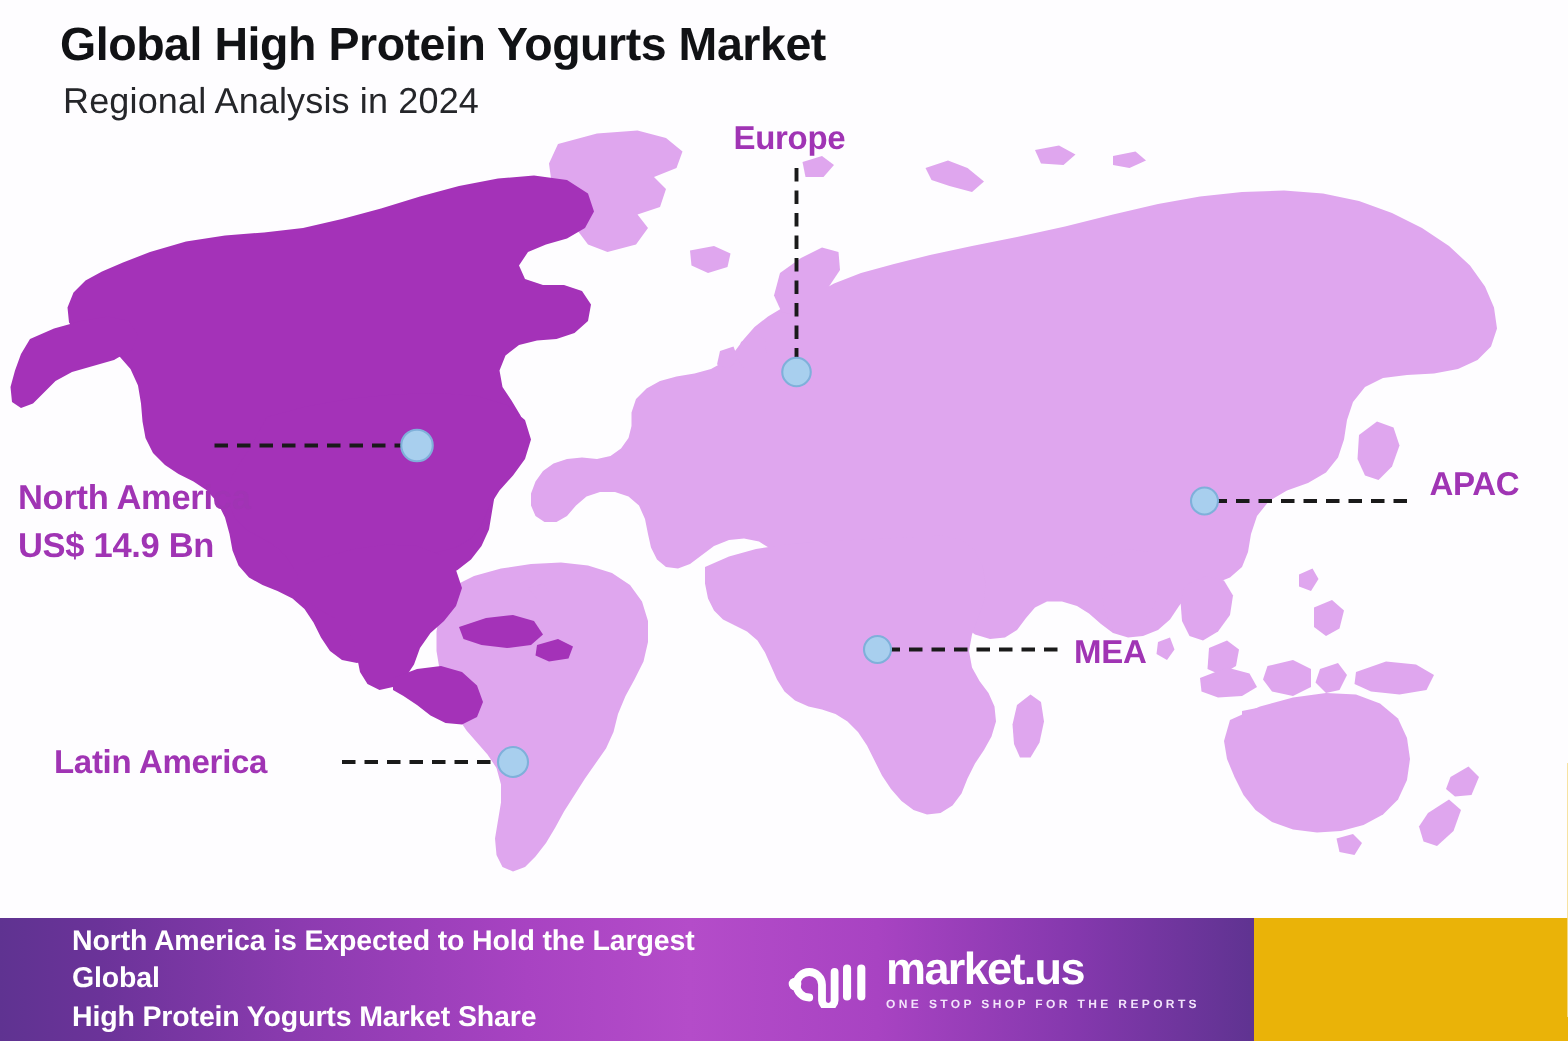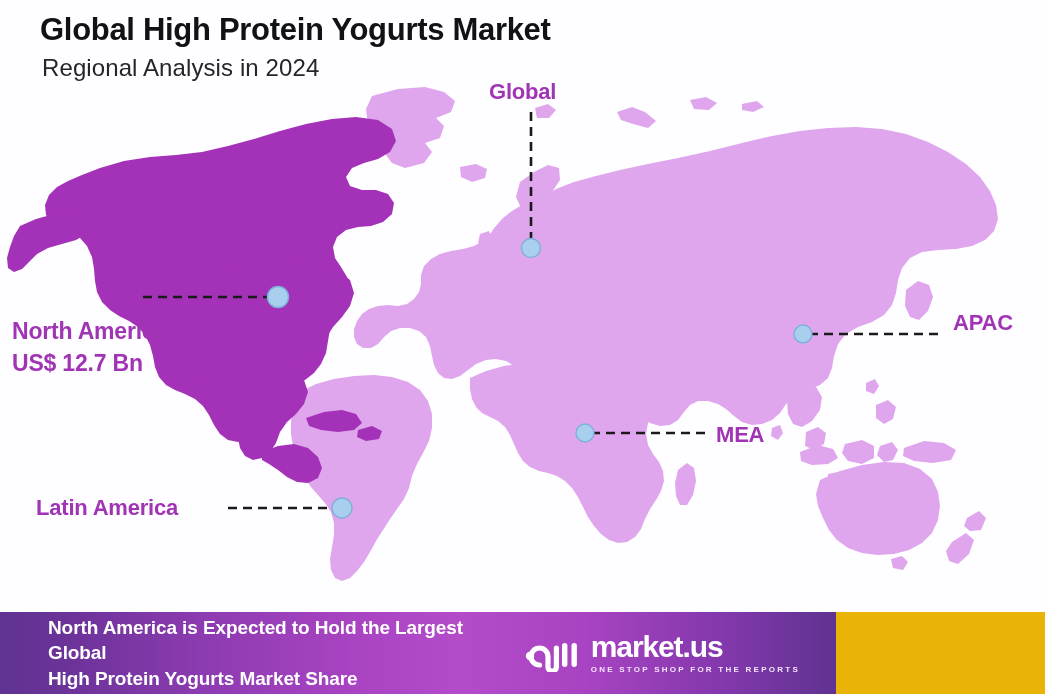--- a/index.html
+++ b/index.html
@@ -225,25 +225,25 @@
         <circle cx="531" cy="248" r="9.5" fill="#a8cfee" stroke="#7fb0da" stroke-width="1.4"></circle>
         <circle cx="803" cy="334" r="9" fill="#a8cfee" stroke="#7fb0da" stroke-width="1.4"></circle>
         <circle cx="585" cy="433" r="9" fill="#a8cfee" stroke="#7fb0da" stroke-width="1.4"></circle>
         <circle cx="342" cy="508" r="10" fill="#a8cfee" stroke="#7fb0da" stroke-width="1.4"></circle>
       </g>
     </svg>
   </div>
 
   <div class="region-label" id="lbl-north-america">
     <span>North America</span>
-    <span class="val">US$ 12.7 Bn</span>
+    <span class="val">US$ 14.9 Bn</span>
   </div>
 
   <div class="region-label" id="lbl-europe">
-    <span>Global</span>
+    <span>Europe</span>
   </div>
 
   <div class="region-label" id="lbl-apac">
     <span>APAC</span>
   </div>
 
   <div class="region-label" id="lbl-mea">
     <span>MEA</span>
   </div>
 

